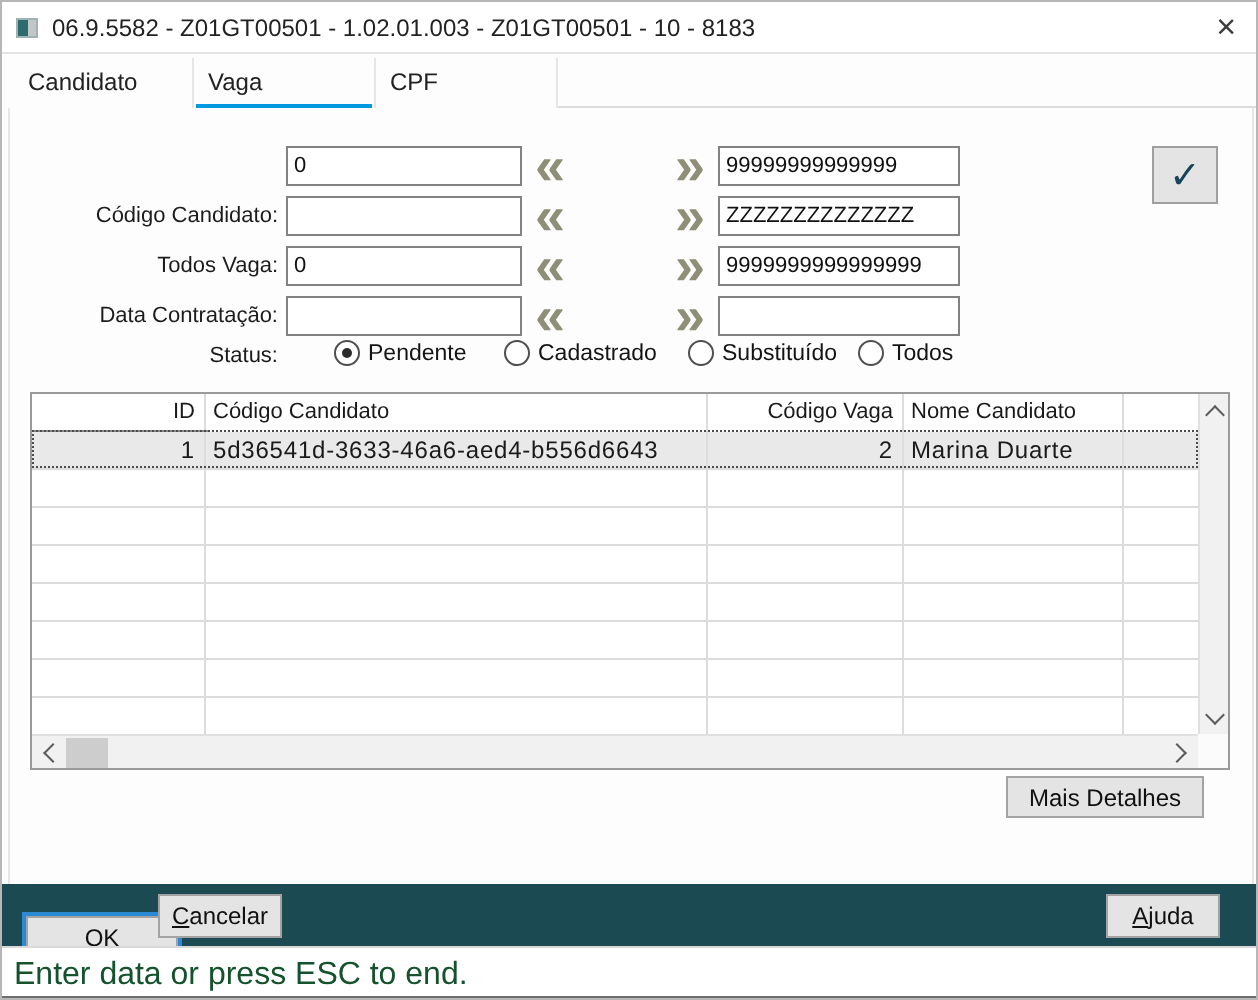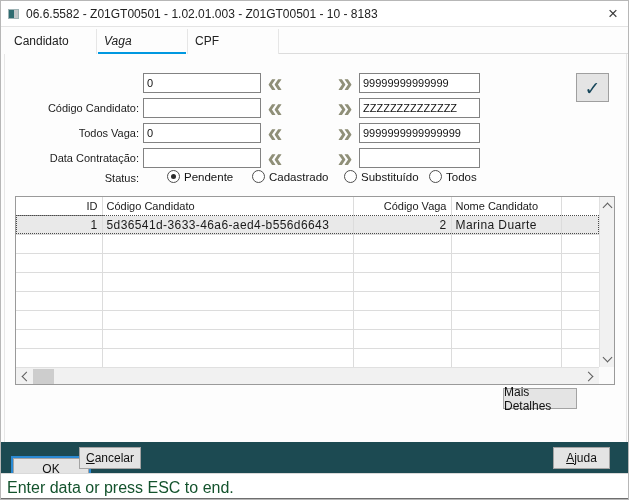--- a/index.html
+++ b/index.html
@@ -16,21 +16,21 @@
   .app-icon .r{width:40%;height:100%;background:#c2c6c8;}
   .title-text{position:absolute;left:25px;top:6px;font-size:12px;color:#222;white-space:nowrap;}
   .close-x{position:absolute;right:10px;top:3px;font-size:17px;color:#3c3c3c;cursor:default;line-height:20px;}
   
   .tabstrip{position:absolute;left:0;top:28px;width:629px;height:25px;}
   .tabstrip .underline-rest{position:absolute;left:278px;right:0;bottom:0;height:1px;background:#dcdcdc;}
   .tab{position:absolute;top:0;height:25px;padding:5px 0 0 7px;font-size:12px;color:#222;border-right:1px solid #e6e6e6;}
   .tab0{left:6px;width:90px;}
   .tab1{left:96px;width:91px;}
   .tab2{left:187px;width:91px;}
-  .tab.selected{font-weight:normal;font-style:italic;}
+  .tab.selected{font-weight:normal;}
   .tab.selected::after{content:"";position:absolute;left:1px;right:1px;bottom:-2px;height:4px;background:#0098e0;}
   
   .frame{position:absolute;left:3px;top:53px;width:623px;height:388px;background:#fdfdfd;border-left:1px solid #e7e7e7;border-right:1px solid #e7e7e7;}
   
   .frow-label{position:absolute;left:0;width:138px;text-align:right;line-height:20px;font-size:11px;color:#1c1c1c;}
   .tbox{position:absolute;height:20px;border:1px solid #828282;background:#fff;font-family:"Liberation Sans",sans-serif;font-size:11px;padding:0 3px;color:#111;outline:none;}
   .tbox.left{left:142px;width:118px;}
   .tbox.right{left:358px;width:121px;}
   .chev{position:absolute;width:30px;font-size:27px;font-weight:bold;color:#8f8f78;line-height:18px;text-align:center;}
   .chev.from{left:259px;}
@@ -62,42 +62,42 @@
   .arrow{position:absolute;width:8px;height:8px;}
   .arrow::before{content:"";position:absolute;width:6px;height:6px;border-right:1.6px solid #5c5c5c;border-bottom:1.6px solid #5c5c5c;}
   .a-up{left:3px;top:5px;}   .a-up::before{transform:rotate(-135deg);top:2px;left:1px;}
   .a-dn{left:3px;bottom:5px;}.a-dn::before{transform:rotate(45deg);top:-1px;left:1px;}
   .a-lf{left:5px;top:4px;}   .a-lf::before{transform:rotate(135deg);left:2px;top:1px;}
   .a-rt{right:5px;top:4px;}  .a-rt::before{transform:rotate(-45deg);left:-1px;top:1px;}
   .hthumb{position:absolute;left:17px;top:1px;width:21px;height:15px;background:#cdcdcd;}
   
   .btn{background:#e4e4e4;border:1px solid #a3a3a3;font-family:"Liberation Sans",sans-serif;font-size:12px;color:#111;
     display:flex;align-items:center;justify-content:center;cursor:default;}
-  .mais-btn{position:absolute;left:502px;top:387px;width:74px;height:21px;}
+  .mais-btn{position:absolute;left:502px;top:387px;width:99px;height:21px;}
   .tealbar{position:absolute;left:0;top:441px;width:629px;height:31px;background:#1c4a52;}
   .ok-btn{position:absolute;left:12px;top:16px;width:76px;height:22px;box-shadow:0 0 0 2px #2a8ad4;justify-content:center;}
   .cancel-btn{position:absolute;left:78px;top:5px;width:62px;height:22px;}
   .ajuda-btn{position:absolute;right:20px;top:5px;width:57px;height:22px;margin-left:17px;}
   .btn u{text-decoration:underline;}
   
   .statusbar{position:absolute;left:0;top:472px;width:629px;height:25px;background:#ffffff;border-top:1px solid #d9d9d9;}
   .statusbar .msg{position:absolute;left:6px;top:5px;font-size:16px;color:#14532d;}
   .bottom-strip{position:absolute;left:0;top:497px;width:629px;height:3px;background:#6e6e6e;}
 </style>
 </head>
 <body>
 
 <div class="win">
 
   <div class="titlebar">
     <div class="app-icon">
         <div class="l"></div>
         <div class="r"></div>
       </div>
-    <div class="title-text">06.6.5582 - Z01GT00501 - 1.02.01.003 - Z01GT00501 - 10 - 8183</div>
+    <div class="title-text">06.9.5582 - Z01GT00501 - 1.02.01.003 - Z01GT00501 - 10 - 8183</div>
     <div class="close-x">×</div>
   </div>
 
   <div class="tabstrip">
     <div class="underline-rest"></div>
     <div class="tab tab0">Candidato</div>
     <div class="tab tab1 selected">Vaga</div>
     <div class="tab tab2">CPF</div>
   </div>
 

